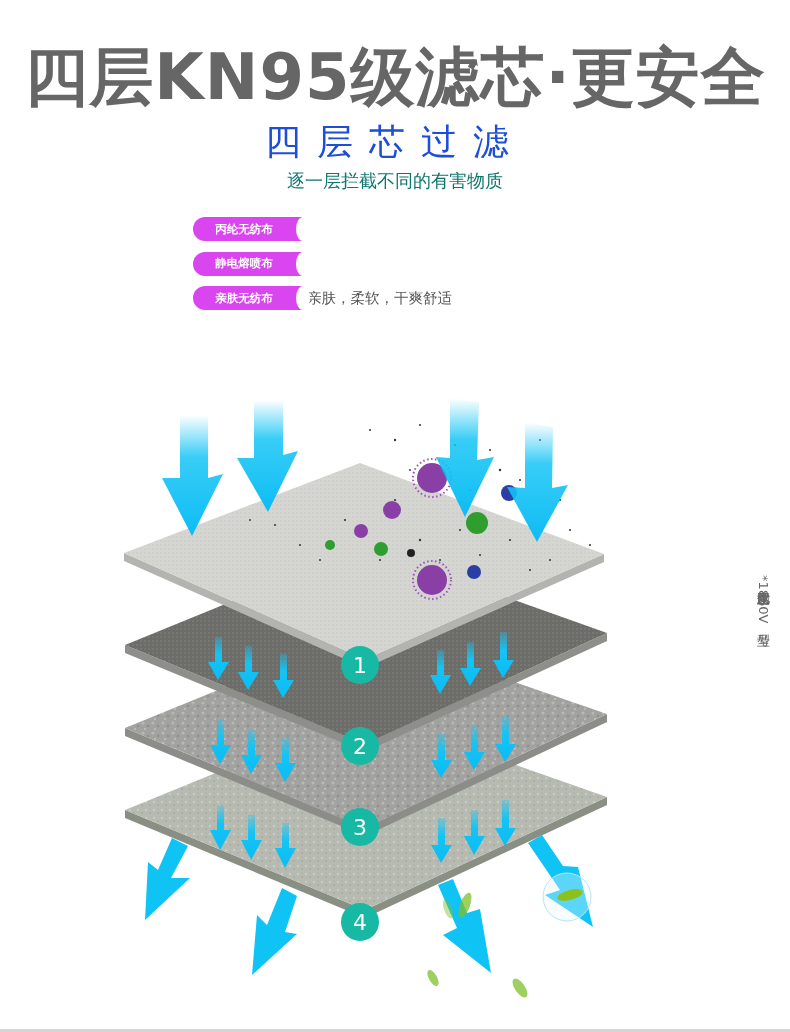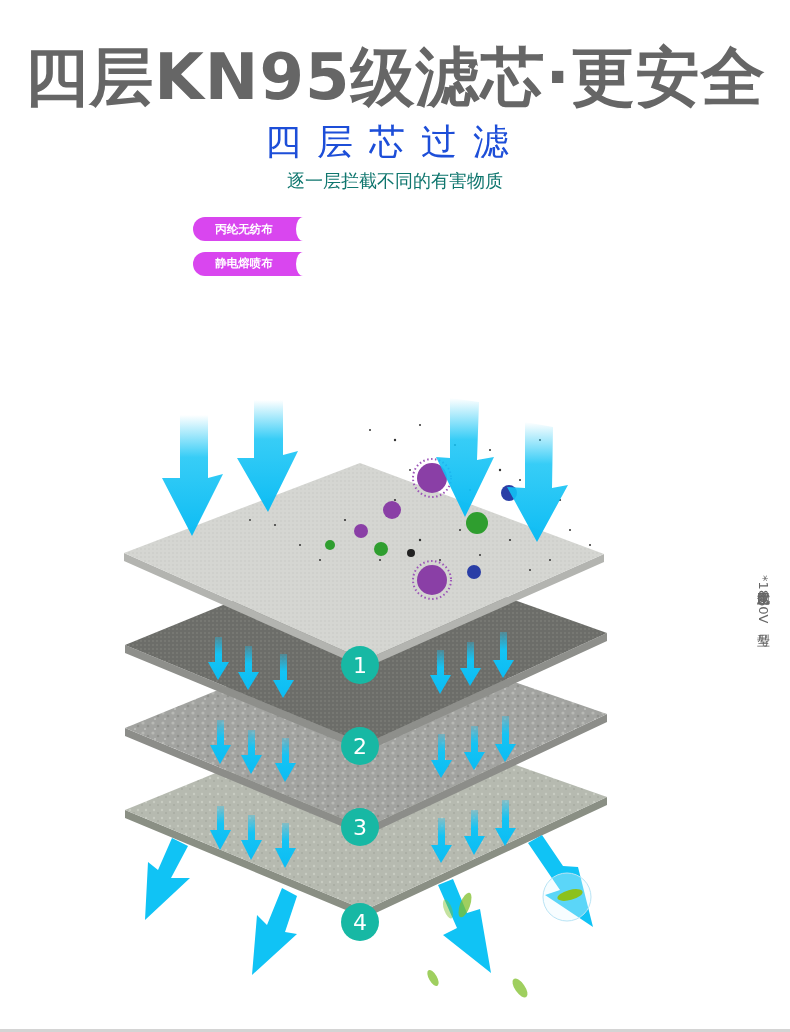--- a/index.html
+++ b/index.html
@@ -38,20 +38,26 @@
   <div class="feature-row">
     <div class="pill">
         <span>丙纶无纺布</span>
       </div>
   </div>
   <div class="feature-row">
     <div class="pill">
         <span>静电熔喷布</span>
       </div>
   </div>
+  <div class="feature-row">
+    <div class="pill">
+        <span>亲肤无纺布</span>
+      </div>
+    <div class="desc">亲肤，柔软，干爽舒适</div>
+  </div>
 </div>
 
 <svg class="illus" viewBox="0 0 790 1032" xmlns="http://www.w3.org/2000/svg">
   <defs>
     <linearGradient id="arrowGrad" x1="0" y1="0" x2="0" y2="1">
       <stop offset="0" stop-color="#14c4f5" stop-opacity="0"></stop>
       <stop offset="0.35" stop-color="#14c4f5" stop-opacity="0.85"></stop>
       <stop offset="1" stop-color="#0dbcf4"></stop>
     </linearGradient>
     <linearGradient id="smallArrowGrad" x1="0" y1="0" x2="0" y2="1">

